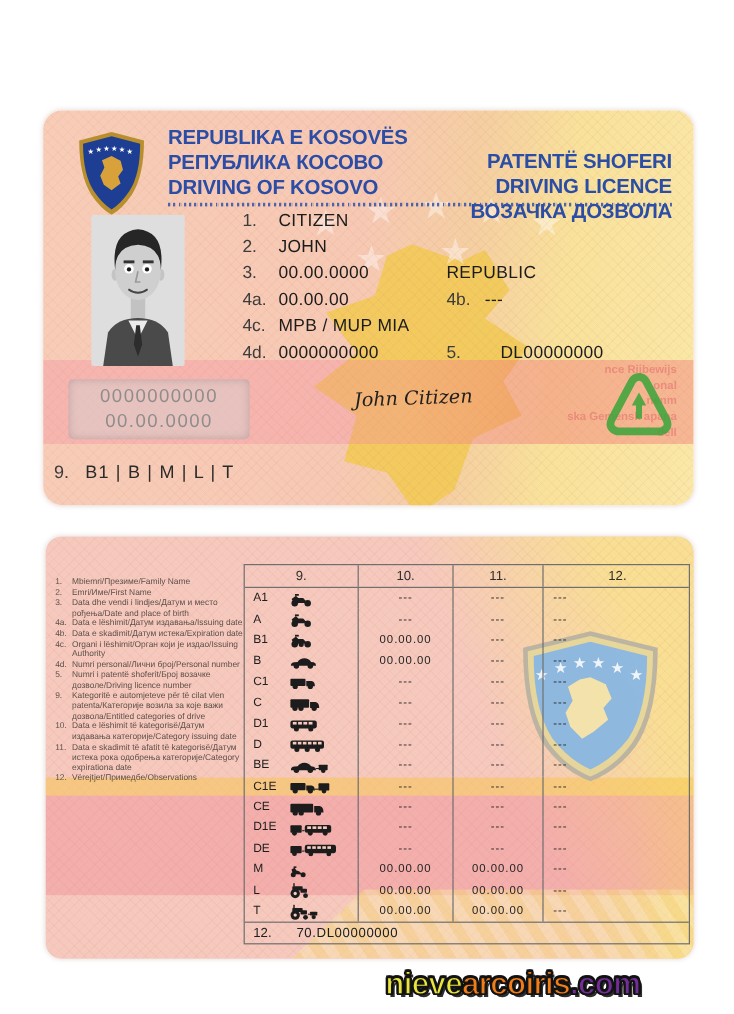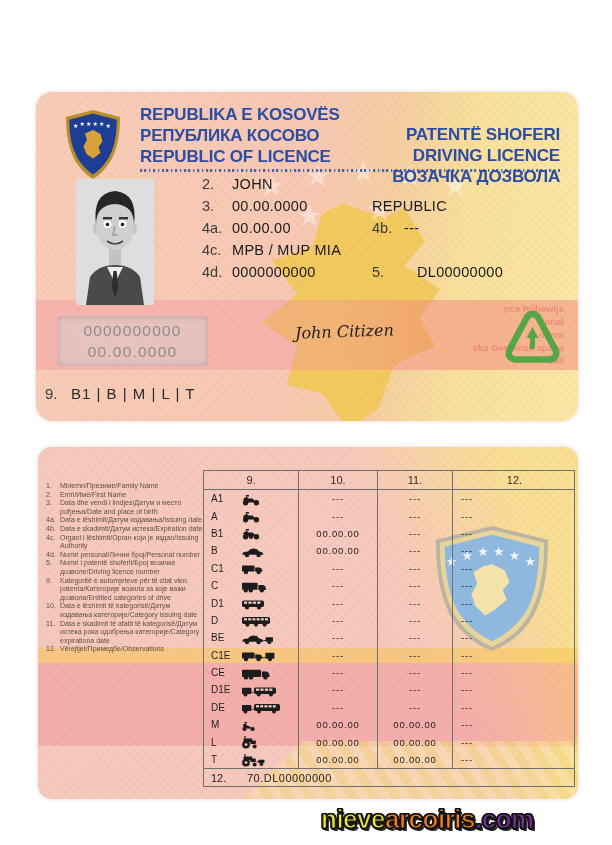--- a/index.html
+++ b/index.html
@@ -116,21 +116,21 @@
         <text x="17.5" y="18.4" font-size="6" fill="#fff">★</text>
       <text x="24" y="17.6" font-size="6" fill="#fff">★</text>
         <text x="30.5" y="17.6" font-size="6" fill="#fff">★</text>
       <text x="37" y="18.4" font-size="6" fill="#fff">★</text>
         <text x="43.5" y="20" font-size="6" fill="#fff">★</text>
     </svg>
 
     <div class="hdr hdr-left" style="color: rgb(43, 77, 166);">
       <div>REPUBLIKA E KOSOVËS</div>
       <div>РЕПУБЛИКА КОСОВО</div>
-      <div>REPUBLIC OF LICENCE</div>
+      <div>DRIVING OF KOSOVO</div>
     </div>
     <div class="hdr hdr-right" style="color: rgb(43, 77, 166); margin-top: 20px;">
       <div>PATENTË SHOFERI</div>
       <div>DRIVING LICENCE</div>
       <div>ВОЗАЧКА ДОЗВОЛА</div>
     </div>
     <div class="microprint"></div>
 
     <svg class="photo" viewBox="0 0 78 126">
       <rect width="78" height="126" fill="#dedede"></rect>
@@ -147,20 +147,23 @@
       <circle cx="31.5" cy="45" r="4" fill="#fff"></circle>
         <circle cx="46.5" cy="45" r="4" fill="#fff"></circle>
       <circle cx="31.5" cy="45.5" r="1.8" fill="#1a1a1a"></circle>
         <circle cx="46.5" cy="45.5" r="1.8" fill="#1a1a1a"></circle>
       <path d="M39 47 L37 56 L41 56" stroke="#9a9a9a" fill="none" stroke-width="1.4"></path>
       <path d="M31 62 Q39 68 47 62" stroke="#444" stroke-width="1.6" fill="none"></path>
     </svg>
 
     <div class="fields">
       <div class="frow">
+        <span class="fnum">1.</span><span class="fval">CITIZEN</span>
+      </div>
+      <div class="frow">
         <span class="fnum">2.</span><span class="fval">JOHN</span>
       </div>
       <div class="frow">
         <span class="fnum">3.</span><span class="fval fixed">00.00.0000</span><span class="fval">REPUBLIC</span>
       </div>
       <div class="frow">
         <span class="fnum">4a.</span><span class="fval fixed">00.00.00</span><span class="fnum2">4b.</span><span class="fval">---</span>
       </div>
       <div class="frow">
         <span class="fnum">4c.</span><span class="fval">MPB / MUP MIA</span>

